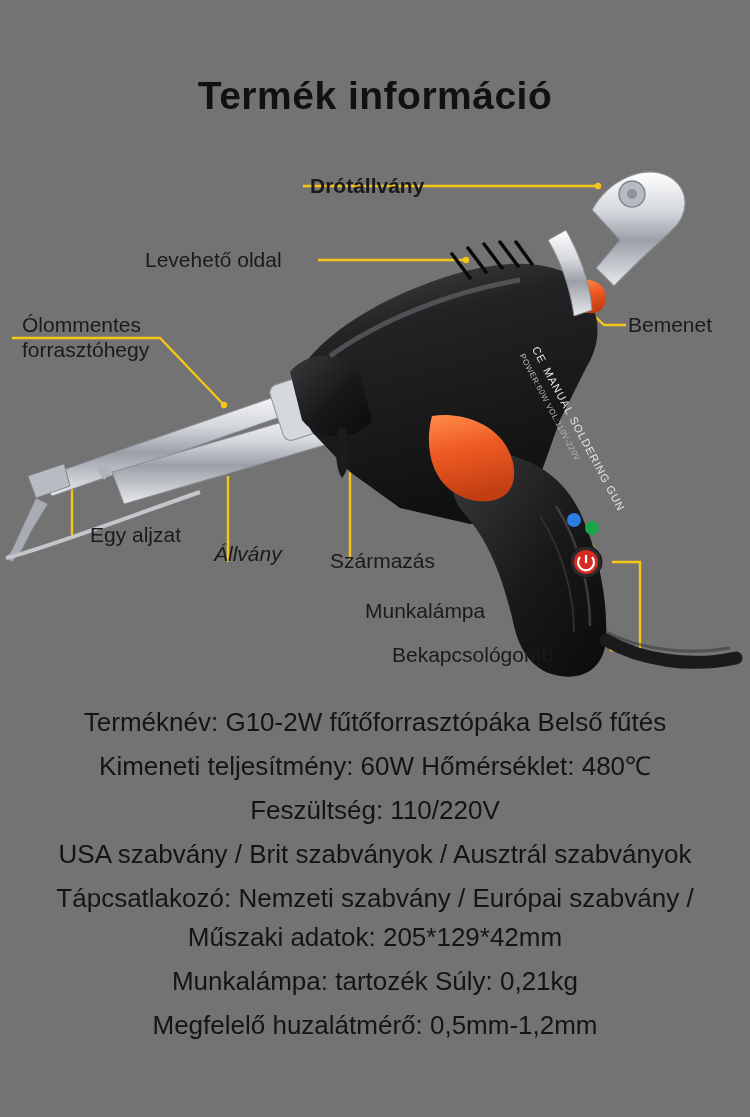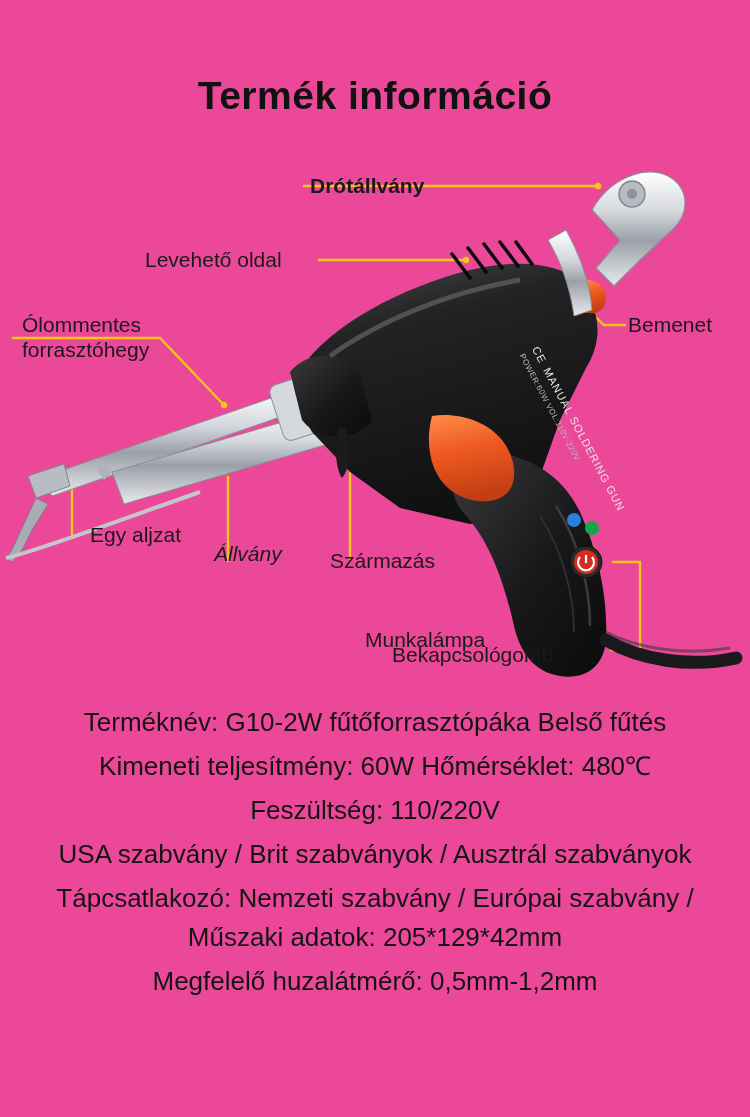--- a/index.html
+++ b/index.html
@@ -7,21 +7,21 @@
     padding: 0;
     background: #ffffff;
   }
   body {
     font-family: "Liberation Sans", sans-serif;
   }
   .page {
     position: relative;
     width: 750px;
     height: 1117px;
-    background: #ec4899;
+    background: #737373;
     overflow: hidden;
   }
   .title {
     position: absolute;
     top: 48px;
     left: 0;
     width: 750px;
     text-align: center;
     font-size: 39px;
     font-weight: bold;
@@ -210,27 +210,28 @@
     </svg>
 
     <div class="callout" style="left:310px; top:53px;font-weight:bold;">Drótállvány</div>
     <div class="callout" style="left:145px; top:127px;">Levehető oldal</div>
     <div class="callout" style="left:22px; top:192px;">Ólommentes
 forrasztóhegy</div>
     <div class="callout" style="left:628px; top:192px;">Bemenet</div>
     <div class="callout" style="left:90px; top:402px;">Egy aljzat</div>
     <div class="callout" style="left:214px; top:421px;font-style:italic;">Állvány</div>
     <div class="callout" style="left:330px; top:428px;">Származás</div>
-    <div class="callout" style="left:365px; top:478px;margin-top:29px;">Munkalámpa</div>
+    <div class="callout" style="left:365px; top:478px;">Munkalámpa</div>
     <div class="callout" style="left:392px; top:522px;">Bekapcsológomb</div>
   </div>
 
   <div class="specs">
     <div class="spec-line">Terméknév: G10-2W fűtőforrasztópáka Belső fűtés</div>
     <div class="spec-line">Kimeneti teljesítmény: 60W Hőmérséklet: 480℃</div>
     <div class="spec-line">Feszültség: 110/220V</div>
     <div class="spec-line">USA szabvány / Brit szabványok / Ausztrál szabványok</div>
     <div class="spec-line gap">Tápcsatlakozó: Nemzeti szabvány / Európai szabvány /</div>
     <div class="spec-line">Műszaki adatok: 205*129*42mm</div>
+    <div class="spec-line">Munkalámpa: tartozék      Súly: 0,21kg</div>
     <div class="spec-line">Megfelelő huzalátmérő: 0,5mm-1,2mm</div>
   </div>
 
 </div>
 
 </body></html>

